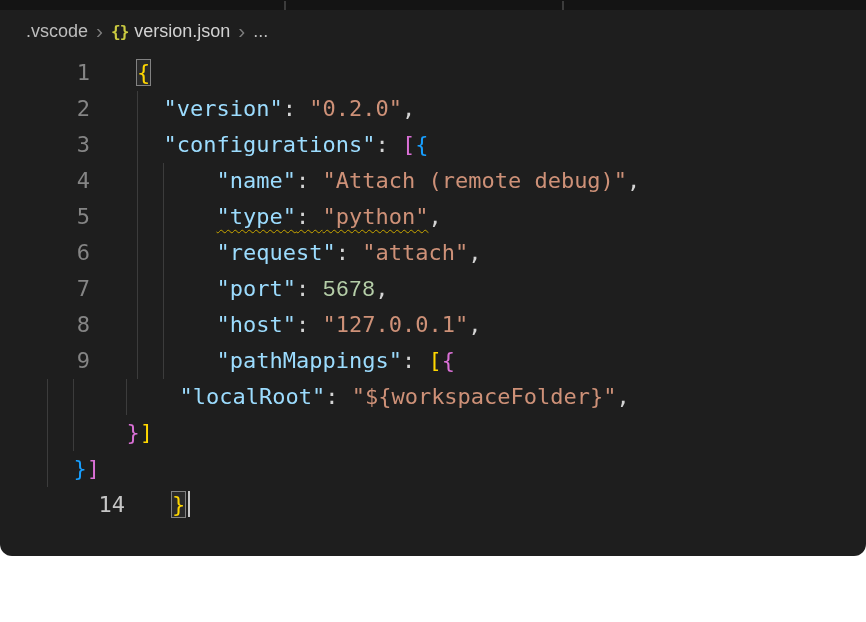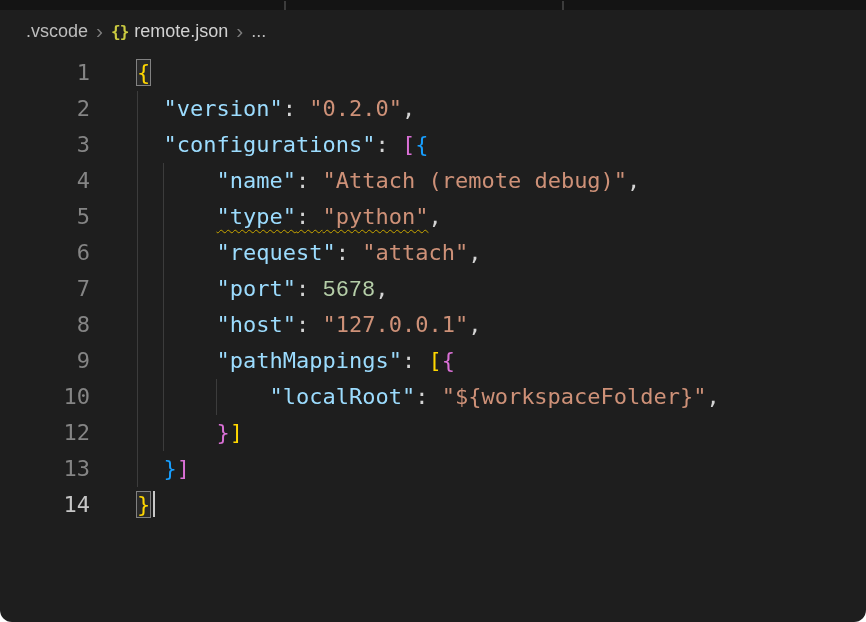--- a/index.html
+++ b/index.html
@@ -1,18 +1,18 @@
 <!DOCTYPE html>
 <html style="--background: #1e1e1e; --tabstrip: #141414; --breadcrumbFg: #bdbdbd; --chevron: #7d7d7d; --iconJson: #cbcb41; --key: #9cdcfe; --string: #ce9178; --number: #b5cea8; --punctuation: #d4d4d4; --bracket1: #ffd700; --bracket2: #da70d6; --bracket3: #179fff; --lineNumber: #858585; --activeLineNumber: #c6c6c6; --indentGuide: #3c3c3c; --matchBorder: #828282; --warningSquiggle: #c8a600; --cursor: #c8c8c8;"><head>
 <meta charset="utf-8">
 <style>
   html,body{margin:0;padding:0;background:#ffffff;}
   .window{
     position:relative;
-    width:866px;height:622px;
+    width:866px;height:556px;
     background:var(--background,#1e1e1e);
     border-radius:0 0 12px 12px;
     overflow:hidden;
     font-family:"DejaVu Sans Mono",monospace;
     font-variant-ligatures:none;
   }
   
   .tabbar-edge{
     position:relative;
     height:10px;
@@ -53,21 +53,21 @@
 
   
   .editor{padding-top:3px;}
   .line{display:flex;height:36px;line-height:36px;font-size:22px;}
   .gutter{
     flex:0 0 90px;
     text-align:right;
     color:var(--lineNumber,#858585);
     user-select:none;
   }
-  .gutter.active{color:var(--activeLineNumber,#c6c6c6);}
+  .gutter.active{color:var(--activeLineNumber,#c6c6c6);margin-left:35px;}
   .code{
     position:relative;
     white-space:pre;
     padding-left:47px;
     color:var(--punctuation,#d4d4d4);
   }
   .guide{
     position:absolute;
     top:0;bottom:0;
     width:1px;
@@ -109,21 +109,21 @@
 
   <div class="tabbar-edge">
     <span class="notch n1"></span>
     <span class="notch n2"></span>
   </div>
 
   <div class="breadcrumbs">
     <span class="crumb">.vscode</span>
     <span class="chev">›</span>
     <span class="json-icon">{}</span>
-    <span class="crumb file">remote.json</span>
+    <span class="crumb file">version.json</span>
     <span class="chev">›</span>
     <span class="crumb dots">...</span>
   </div>
 
   <div class="editor">
     <div id="lines">
         <div class="line">
           <div class="gutter">1</div>
           <div class="code"><span class="tok b1 matchbox">{</span></div>
         </div>
@@ -153,29 +153,26 @@
         </div>
         <div class="line">
           <div class="gutter">8</div>
           <div class="code"><span class="guide" style="left: 0ch;"></span><span class="guide" style="left: 2ch;"></span><span class="tok pun">      </span><span class="tok key">"host"</span><span class="tok pun">: </span><span class="tok str">"127.0.0.1"</span><span class="tok pun">,</span></div>
         </div>
         <div class="line">
           <div class="gutter">9</div>
           <div class="code"><span class="guide" style="left: 0ch;"></span><span class="guide" style="left: 2ch;"></span><span class="tok pun">      </span><span class="tok key">"pathMappings"</span><span class="tok pun">: </span><span class="tok b1">[</span><span class="tok b2">{</span></div>
         </div>
         <div class="line">
-          <div class="gutter">10</div>
           <div class="code"><span class="guide" style="left: 0ch;"></span><span class="guide" style="left: 2ch;"></span><span class="guide" style="left: 6ch;"></span><span class="tok pun">          </span><span class="tok key">"localRoot"</span><span class="tok pun">: </span><span class="tok str">"${workspaceFolder}"</span><span class="tok pun">,</span></div>
         </div>
         <div class="line">
-          <div class="gutter">12</div>
           <div class="code"><span class="guide" style="left: 0ch;"></span><span class="guide" style="left: 2ch;"></span><span class="tok pun">      </span><span class="tok b2">}</span><span class="tok b1">]</span></div>
         </div>
         <div class="line">
-          <div class="gutter">13</div>
           <div class="code"><span class="guide" style="left: 0ch;"></span><span class="tok pun">  </span><span class="tok b3">}</span><span class="tok b2">]</span></div>
         </div>
         <div class="line">
           <div class="gutter active">14</div>
           <div class="code"><span class="tok b1 matchbox">}</span><span class="cursor"></span></div>
         </div>
       </div>
   </div>
 
 </div>

